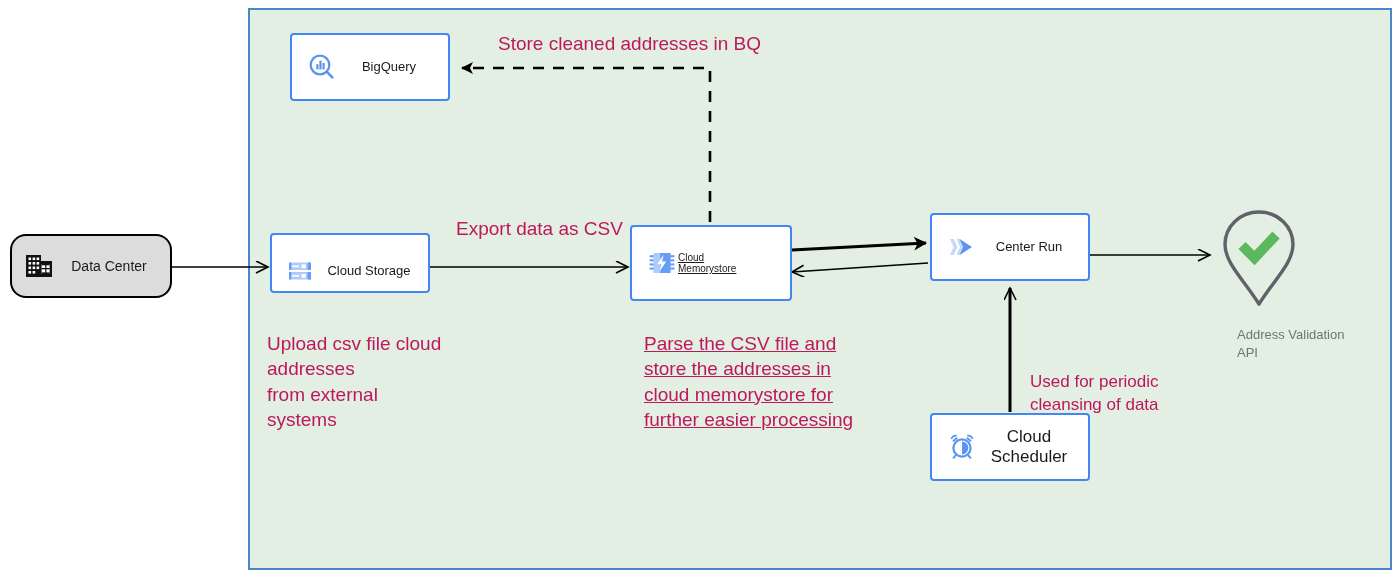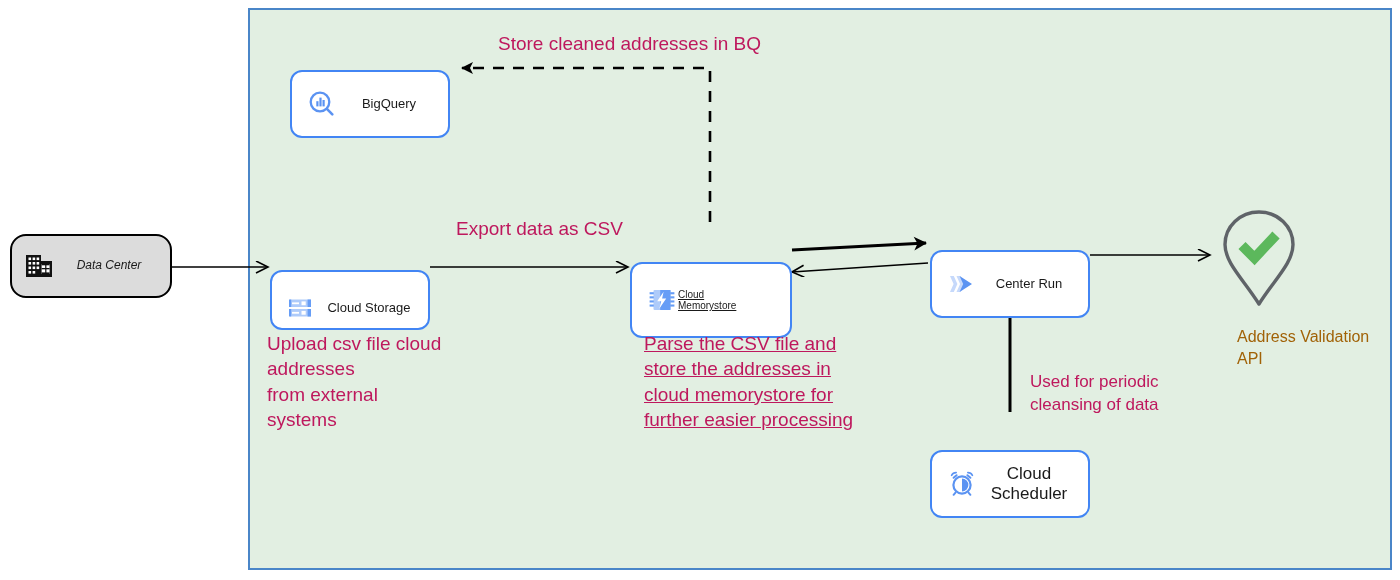--- a/index.html
+++ b/index.html
@@ -39,22 +39,21 @@
   .node {
     position: absolute;
     box-sizing: border-box;
     display: flex;
     align-items: center;
     border-radius: 12px;
   }
   .node.gcp {
     background: #ffffff;
     border: 2px solid #4285f4;
-    border-radius: 12px;
-    margin-top: 37px;
+    border-radius: 4px;
   }
   .node.onprem {
     background: #dcdcdc;
     border: 2.5px solid #000000;
     border-radius: 16px;
   }
   .node .icon-slot {
     flex: 0 0 auto;
     display: flex;
     align-items: center;
@@ -72,22 +71,22 @@
     position: absolute;
     color: #be185d;
     line-height: 1.33;
     white-space: pre-line;
   }
   .txt.big  { font-size: 19px; }
   .txt.mid  { font-size: 17px; }
 
   .pin-caption {
     position: absolute;
-    font-size: 16px;
-    color: #a16207;
+    font-size: 13px;
+    color: #737373;
     line-height: 1.35;
     white-space: pre-line;
   }
 </style>
 </head>
 <body>
 
 <div id="canvas">
 
   <div class="group-box" style="left:248px; top:8px; width:1144px; height:562px;"></div>
@@ -158,21 +157,21 @@
           <rect x="17.6" y="13" width="8" height="10"></rect>
         </g>
         <g fill="#111111">
           <rect x="17.6" y="13" width="8" height="1.3"></rect>
           <rect x="17.6" y="17" width="8" height="1.3"></rect>
           <rect x="17.6" y="21.4" width="8" height="1.6"></rect>
           <rect x="21.2" y="13" width="1.2" height="10"></rect>
         </g>
       </svg>
     </span>
-    <span class="node-label" style="font-size:12px;font-style:italic;">Data Center</span>
+    <span class="node-label" style="font-size:14px;">Data Center</span>
   </div>
 
   <div class="node gcp" style="left:270px; top:233px; width:160px; height:60px; padding:16px 8px 0 14px;">
     <span class="icon-slot" style="width:32px;height:32px;">
       <svg width="28" height="28" viewBox="0 0 28 28" xmlns="http://www.w3.org/2000/svg">
         <rect x="2" y="5.5" width="21" height="7.5" rx="0.6" fill="#aecbfa"></rect>
         <rect x="2" y="15" width="21" height="7.5" rx="0.6" fill="#aecbfa"></rect>
         <rect x="19.6" y="5.5" width="3.4" height="7.5" fill="#669df6"></rect>
         <rect x="19.6" y="15" width="3.4" height="7.5" fill="#669df6"></rect>
         <rect x="1" y="5.5" width="2.2" height="7.5" fill="#669df6"></rect>

